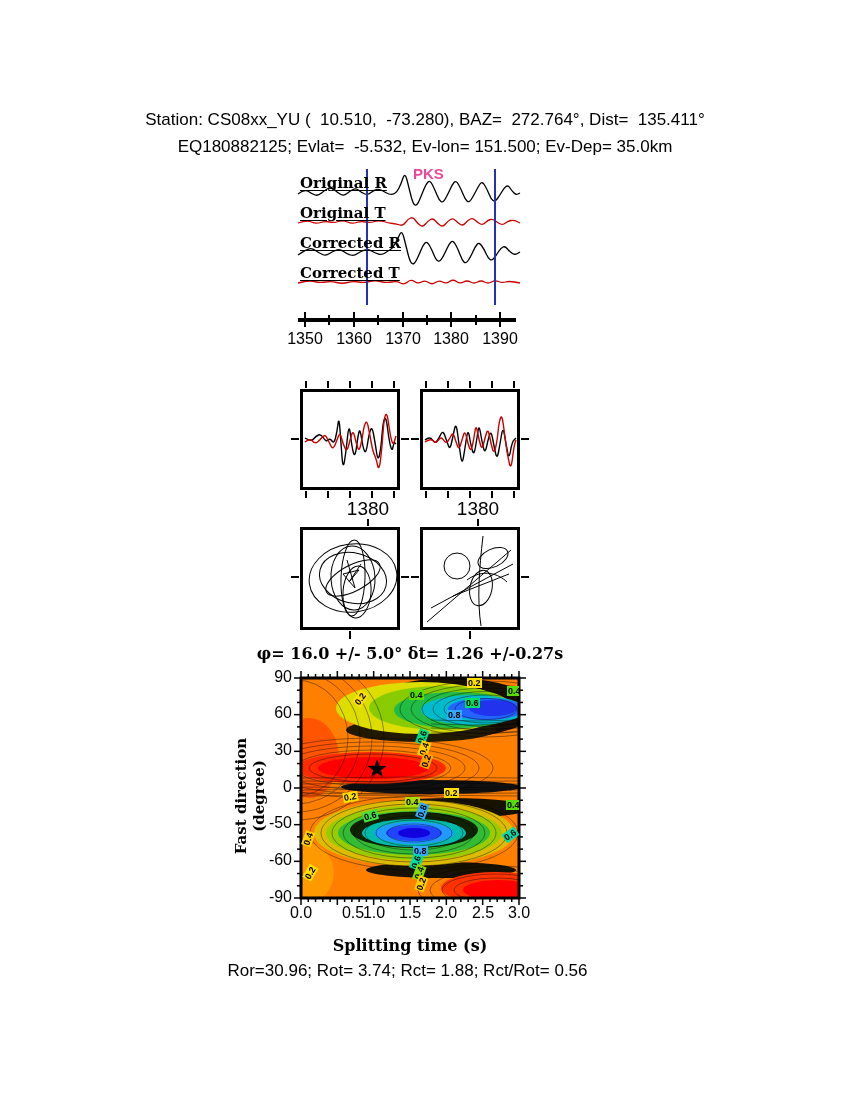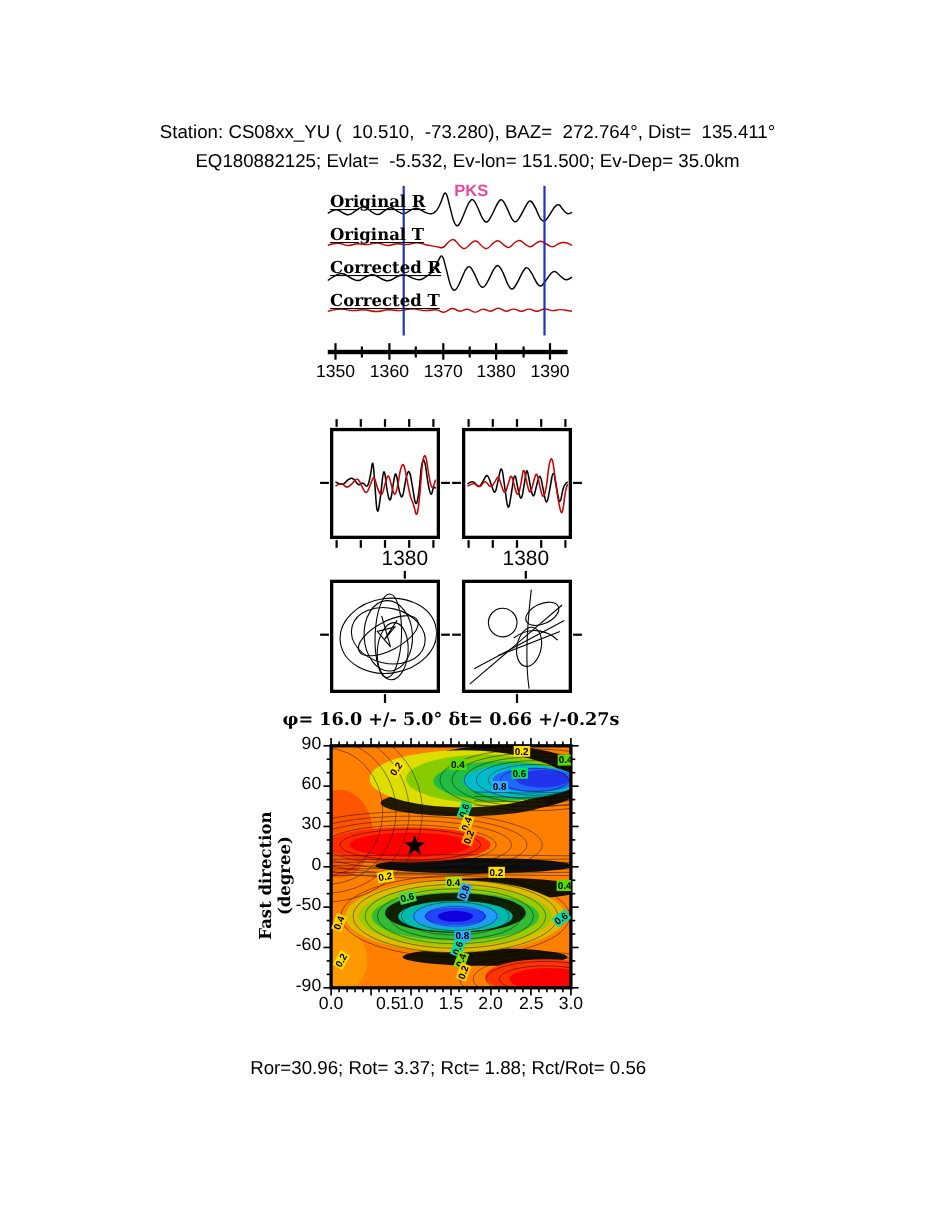--- a/index.html
+++ b/index.html
@@ -132,21 +132,21 @@
   </div>
   <div id="pm-ticks">
       <div class="abs" style="left: 349px; top: 631px; width: 2px; height: 8px; background: rgb(0, 0, 0);"></div>
       <div class="abs" style="left: 469px; top: 631px; width: 2px; height: 8px; background: rgb(0, 0, 0);"></div>
       <div class="abs" style="left: 291px; top: 576px; width: 8px; height: 2px; background: rgb(0, 0, 0);"></div>
       <div class="abs" style="left: 401px; top: 576px; width: 8px; height: 2px; background: rgb(0, 0, 0);"></div>
       <div class="abs" style="left: 411px; top: 576px; width: 8px; height: 2px; background: rgb(0, 0, 0);"></div>
       <div class="abs" style="left: 521px; top: 576px; width: 8px; height: 2px; background: rgb(0, 0, 0);"></div>
     </div>
 
-  <div class="abs serif-b ctr" style="left:235px;top:644px;width:350px;font-size:16px;">φ= 16.0 +/- 5.0° δt= 0.66 +/-0.27s</div>
+  <div class="abs serif-b ctr" style="left:235px;top:644px;width:350px;font-size:16px;">φ= 16.0 +/- 5.0° δt= 1.26 +/-0.27s</div>
 
   <div class="abs serif-b" style="left:160px;top:778px;width:180px;font-size:15px;text-align:center;
        transform:rotate(-90deg);transform-origin:center;">Fast direction (degree)</div>
 
   <div class="abs ticklab" style="left:252px;top:668px;width:40px;text-align:right;">90</div>
   <div class="abs ticklab" style="left:252px;top:704px;width:40px;text-align:right;">60</div>
   <div class="abs ticklab" style="left:252px;top:741px;width:40px;text-align:right;">30</div>
   <div class="abs ticklab" style="left:252px;top:778px;width:40px;text-align:right;">0</div>
   <div class="abs ticklab" style="left:252px;top:814px;width:40px;text-align:right;">-50</div>
   <div class="abs ticklab" style="left:252px;top:851px;width:40px;text-align:right;">-60</div>
@@ -368,16 +368,17 @@
     </div>
 
   <div class="abs ticklab ctr" style="left:281px;top:904px;width:40px;">0.0</div>
   <div class="abs ticklab ctr" style="left:333px;top:904px;width:40px;">0.5</div>
   <div class="abs ticklab ctr" style="left:354px;top:904px;width:40px;">1.0</div>
   <div class="abs ticklab ctr" style="left:390px;top:904px;width:40px;text-align:center;">1.5</div>
   <div class="abs ticklab ctr" style="left:426px;top:904px;width:40px;">2.0</div>
   <div class="abs ticklab ctr" style="left:463px;top:904px;width:40px;">2.5</div>
   <div class="abs ticklab ctr" style="left:499px;top:904px;width:40px;">3.0</div>
 
-
-  <div class="abs footer ctr" style="left:0;top:961px;width:815px;">Ror=30.96; Rot= 3.37; Rct= 1.88; Rct/Rot= 0.56</div>
+  <div class="abs serif-b ctr" style="left:310px;top:936px;width:200px;font-size:16px;">Splitting time (s)</div>
+
+  <div class="abs footer ctr" style="left:0;top:961px;width:815px;">Ror=30.96; Rot= 3.74; Rct= 1.88; Rct/Rot= 0.56</div>
 
 </div>
 
 </body></html>

